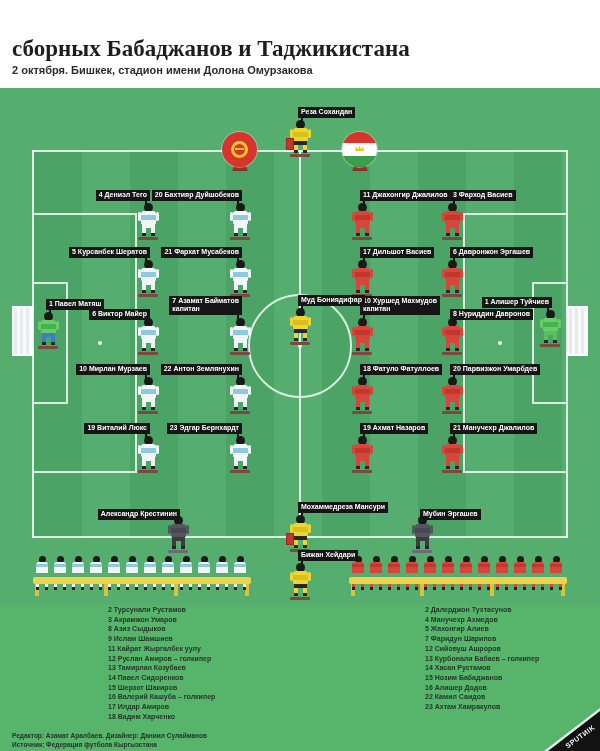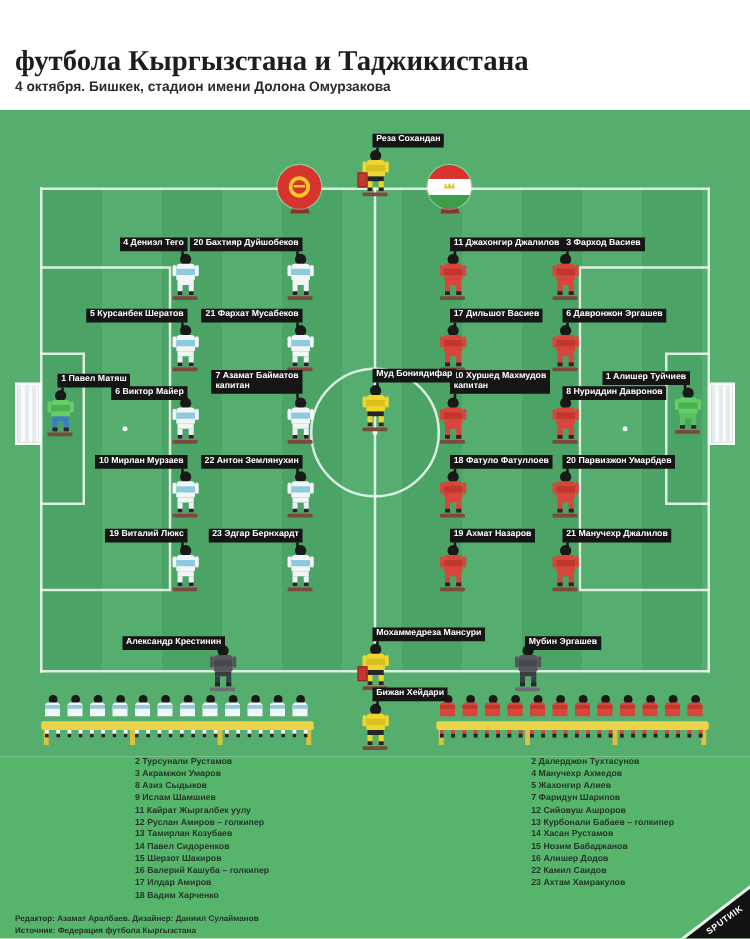--- a/index.html
+++ b/index.html
@@ -87,22 +87,22 @@
   .sputnik-text{position:absolute;right:3px;bottom:11px;z-index:7;color:#fff;
       font-size:7px;font-weight:700;letter-spacing:.5px;transform:rotate(-36deg);}
 </style>
 </head>
 <body>
 
 <div class="page">
 
   <div class="hdr">
     <h1><br>
-        <span>футбола Кыргызстана и Таджикистана</span></h1>
-    <div class="sub">4 октября. Бишкек, стадион имени Долона Омурзакова</div>
+        <span>сборных Бабаджанов и Таджикистана</span></h1>
+    <div class="sub">2 октября. Бишкек, стадион имени Долона Омурзакова</div>
   </div>
 
   <div class="fieldbg"></div>
   <div class="bottombg"></div>
   <div class="stripes"></div>
 
   <div class="line" style="left:32px;top:150px;width:536px;height:2px;"></div>
   <div class="line" style="left:32px;top:536px;width:536px;height:2px;"></div>
   <div class="line" style="left:32px;top:150px;width:2px;height:388px;"></div>
   <div class="line" style="left:566px;top:150px;width:2px;height:388px;"></div>

